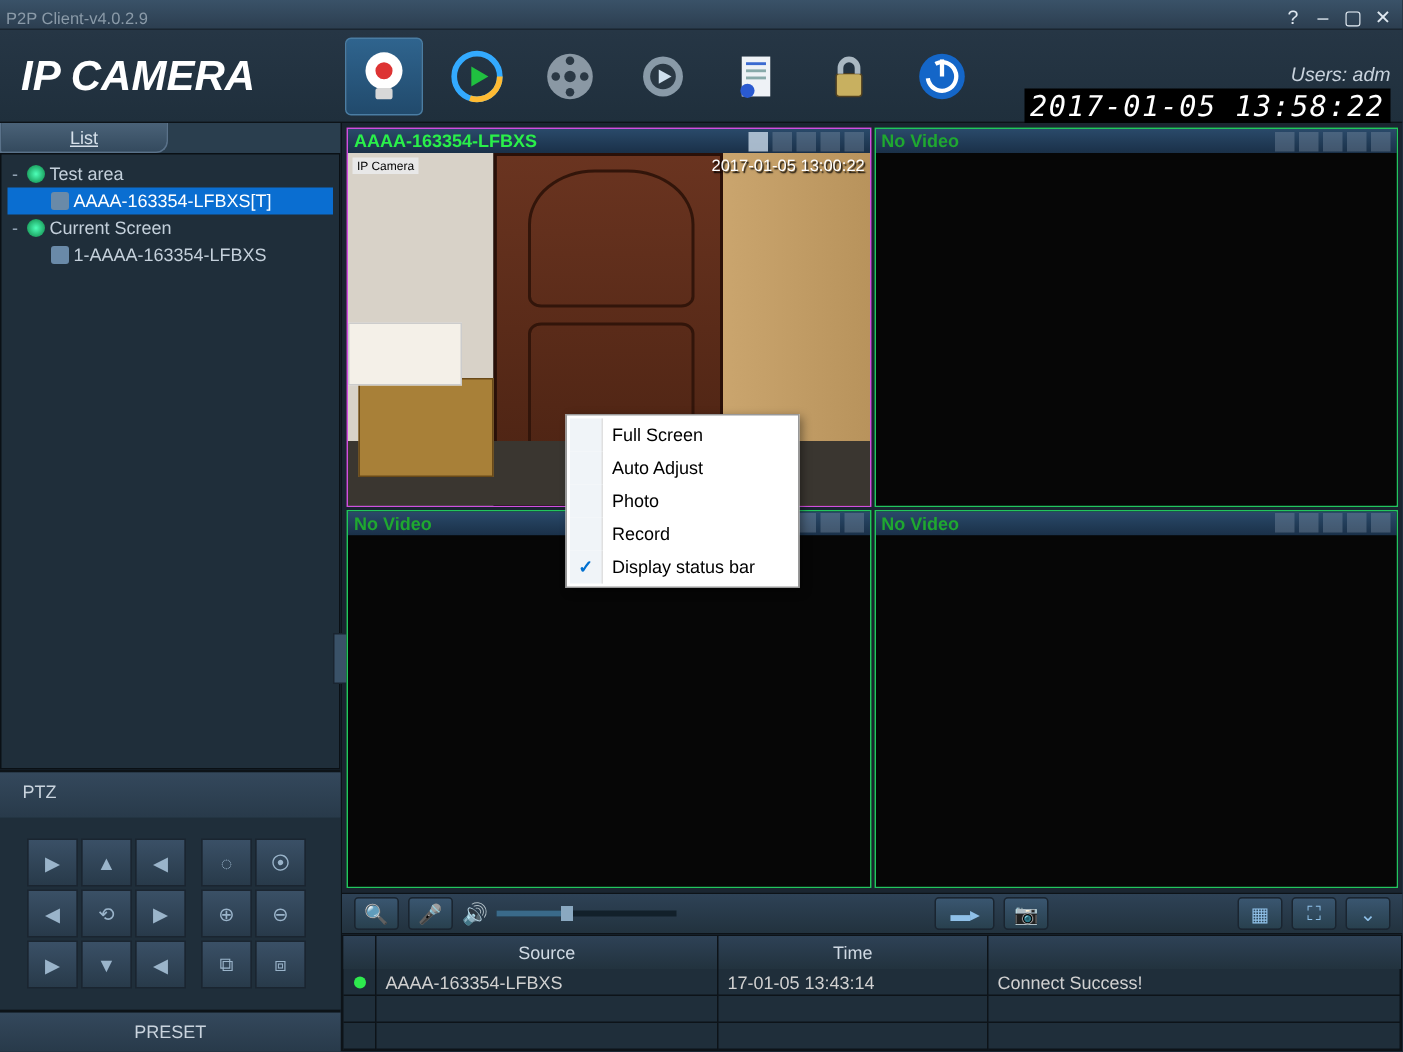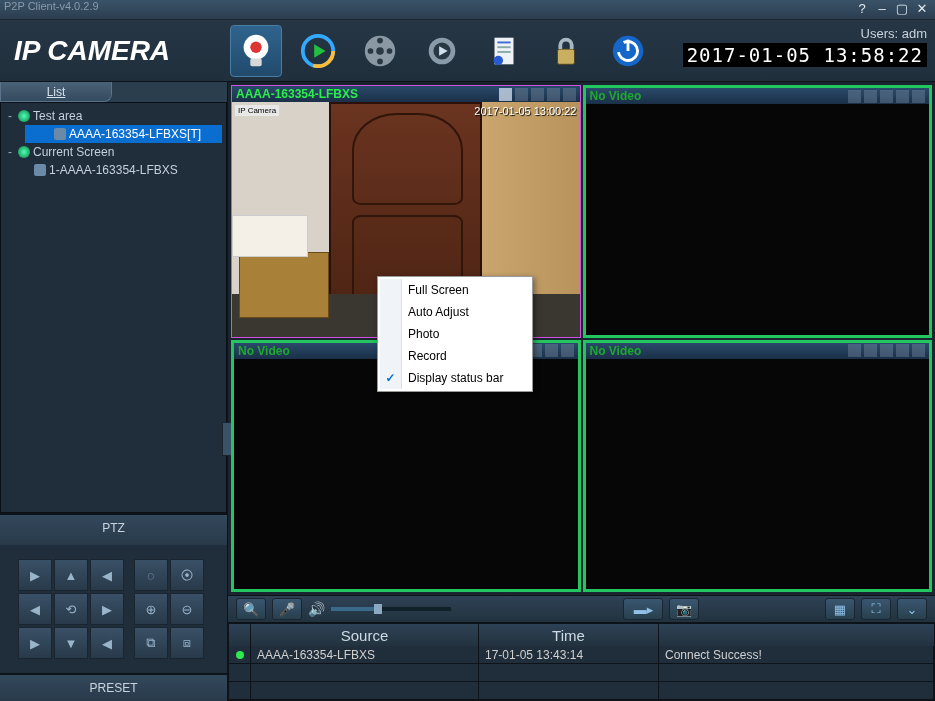--- a/index.html
+++ b/index.html
@@ -1,63 +1,63 @@
 <!DOCTYPE html>
 <html><head>
 <meta charset="utf-8">
 <style>
 * { margin:0; padding:0; box-sizing:border-box; font-family:Arial,sans-serif; }
 body { width:935px; height:701px; background:#2a3e4e; overflow:hidden; font-size:12px; }
 
 
-.titlebar { height:20px; background:linear-gradient(#3a5268,#2c3e50); display:flex; align-items:flex-start; padding:0 4px; color:#8a9aa8; font-size:11px; border-bottom:1px solid #1a2530; }
+.titlebar { height:20px; background:linear-gradient(#3a5268,#2c3e50); display:flex; align-items:flex-end; padding:0 4px; color:#8a9aa8; font-size:11px; border-bottom:1px solid #1a2530; }
 .titlebar .spacer { flex:1; }
 .titlebar .tb-btn { width:18px; height:16px; margin-left:2px; display:flex; align-items:center; justify-content:center; color:#dfe8f0; font-size:13px; cursor:pointer; }
 
 
 .header { height:62px; background:linear-gradient(#263645,#1f2f3c); display:flex; align-items:center; padding-left:14px; border-bottom:1px solid #0d1318; position:relative; }
 .logo { font-family:Arial Black,sans-serif; font-size:28px; font-weight:900; color:#fff; letter-spacing:0; margin-right:60px; font-style:italic; }
 .toolbar { display:flex; align-items:center; gap:10px; }
 .tb-item { width:52px; height:52px; border-radius:4px; display:flex; align-items:center; justify-content:center; cursor:pointer; }
 .tb-item.active { background:linear-gradient(#2f648e,#214a6c); border:1px solid #4a7da3; }
 .tb-icon { width:38px; height:38px; }
-.header .user-block { position:absolute; right:8px; top:6px; text-align:right; color:#c8d2dc; font-size:13px; }
+.header .user-block { position:absolute; right:8px; top:22px; text-align:right; color:#c8d2dc; font-size:13px;font-style:italic; }
 .header .clock { font-family:monospace; font-size:19px; background:#000; color:#fff; padding:1px 4px; letter-spacing:1px; margin-top:2px; }
 
 
 .main { display:flex; height:619px; }
 
 
 .left-panel { width:228px; background:#2a3e4e; display:flex; flex-direction:column; border-right:1px solid #0d1318; }
 .list-tab { width:112px; height:20px; background:linear-gradient(#4a6278,#344a5e); border-radius:0 0 8px 0; text-align:center; color:#d6e0ea; font-size:12px; line-height:20px; border:1px solid #5a728a; border-top:none;text-decoration:underline; }
 .tree { flex:1; background:#1f2e3a; border:1px solid #0a1015; margin-top:0; padding:4px; color:#c4d0db; font-size:12px; overflow:auto; }
 .tree-row { display:flex; align-items:center; height:18px; cursor:pointer; }
 .tree-indent { display:inline-block; }
 .tree-exp { color:#9ab; width:10px; text-align:center; }
 .globe { width:12px; height:12px; background:radial-gradient(#4dffb8,#0a8040); border-radius:50%; margin:0 3px; }
 .cam-ico { width:12px; height:12px; background:#6a8aa8; border-radius:2px; margin:0 3px; position:relative; }
-.tree-row.sel { background:#0a6ed1; color:#fff;margin-left:20px; }
+.tree-row.sel { background:#0a6ed1; color:#fff; }
 .tree-row.sel .label { color:#fff; }
 
 .ptz-section { border-top:2px solid #0d1318; }
-.ptz-head { text-align:center; color:#cad4de; font-size:12px; padding:6px 15px 10px; background:linear-gradient(#34485c,#283a4a); }
+.ptz-head { text-align:left; color:#cad4de; font-size:12px; padding:6px 15px 10px; background:linear-gradient(#34485c,#283a4a); }
 .ptz-body { background:#1f2e3a; padding:14px 18px; display:flex; gap:10px; }
 .ptz-grid { display:grid; grid-template-columns:repeat(3,34px); grid-template-rows:repeat(3,32px); gap:2px; }
 .ptz-btn { background:linear-gradient(#3a5066,#283a4a); border:1px solid #1a2530; display:flex; align-items:center; justify-content:center; color:#9ab4ca; font-size:13px; cursor:pointer; }
 .ptz-side { display:grid; grid-template-columns:repeat(2,34px); grid-template-rows:repeat(3,32px); gap:2px; }
 .preset-head { text-align:center; color:#cad4de; font-size:12px; padding:6px 0; background:linear-gradient(#34485c,#283a4a); border-top:2px solid #0d1318; }
 
 
 .right-panel { flex:1; background:#2a3e4e; display:flex; flex-direction:column; position:relative; }
 
 
 .splitter { position:absolute; left:-6px; top:340px; width:10px; height:34px; background:#3a5268; border:1px solid #1a2530; cursor:pointer; }
 
 .video-grid { flex:1; display:grid; grid-template-columns:1fr 1fr; grid-template-rows:1fr 1fr; gap:2px; padding:3px; background:#1a2530; }
-.cell { background:#000; border:3px solid #22c55e; display:flex; flex-direction:column; position:relative; }
+.cell { background:#000; border:1px solid #22c55e; display:flex; flex-direction:column; position:relative; }
 .cell.active { border:1px solid #d050e0; }
 .cell-head { height:16px; background:linear-gradient(#2a4a6a,#1a3048); display:flex; align-items:center; padding:0 4px; }
 .cell-title { color:#2aef4a; font-size:12px; font-weight:bold; flex:1; }
 .cell-title.nv { color:#1fa830; }
 .cell-icons { display:flex; gap:3px; }
 .cell-icons span { width:13px; height:13px; opacity:.35; background:#8a9ab0; }
 .cell-icons span.bright { opacity:.85; background:#c0d0e0; }
 .cell-body { flex:1; background:#060606; position:relative; overflow:hidden; }
 .feed-overlay-label { position:absolute; top:3px; left:3px; background:#e8e8e8; color:#000; font-size:8px; padding:1px 3px; }
 .feed-overlay-time { position:absolute; top:3px; right:3px; color:#fff; font-size:11px; text-shadow:1px 1px 1px #000; }
@@ -83,21 +83,21 @@
 .ctrl-bar { height:28px; background:linear-gradient(#2e4256,#22323e); display:flex; align-items:center; padding:0 8px; gap:6px; border-top:1px solid #0d1318; border-bottom:1px solid #0d1318; }
 .cbtn { width:30px; height:22px; background:linear-gradient(#3a5670,#28404e); border:1px solid #1a2530; border-radius:3px; display:flex; align-items:center; justify-content:center; color:#8fc0e8; cursor:pointer; font-size:13px; }
 .vol-ico { color:#ff6a3a; font-size:14px; }
 .vol-track { width:120px; height:4px; background:#12202a; position:relative; }
 .vol-fill { height:100%; width:40%; background:#3a6a8a; }
 .vol-thumb { position:absolute; right:-3px; top:-3px; width:8px; height:10px; background:#8aa8c0; }
 .ctrl-spacer { flex:1; }
 
 
 .log { background:#1f2e3a; border:1px solid #0d1318; }
-.log-head { display:flex; height:22px; background:linear-gradient(#2e4256,#22323e); color:#cfd9e3; font-size:15px; }
+.log-head { display:flex; height:22px; background:linear-gradient(#2e4256,#22323e); color:#cfd9e3; font-size:12px; }
 .log-head > div { border-right:1px solid #0d1318; display:flex; align-items:center; justify-content:center; }
 .log-row { display:flex; height:18px; color:#d0d0d0; font-size:12px; }
 .log-row > div { border-right:1px solid #0d1318; border-bottom:1px solid #0d1318; padding-left:6px; display:flex; align-items:center; }
 .col-dot { width:22px; justify-content:center; padding:0 !important; }
 .col-src { width:228px; }
 .col-time { width:180px; }
 .col-evt { flex:1; }
 .g-dot { width:8px; height:8px; background:#2eea4e; border-radius:50%; }
 </style>
 </head>

